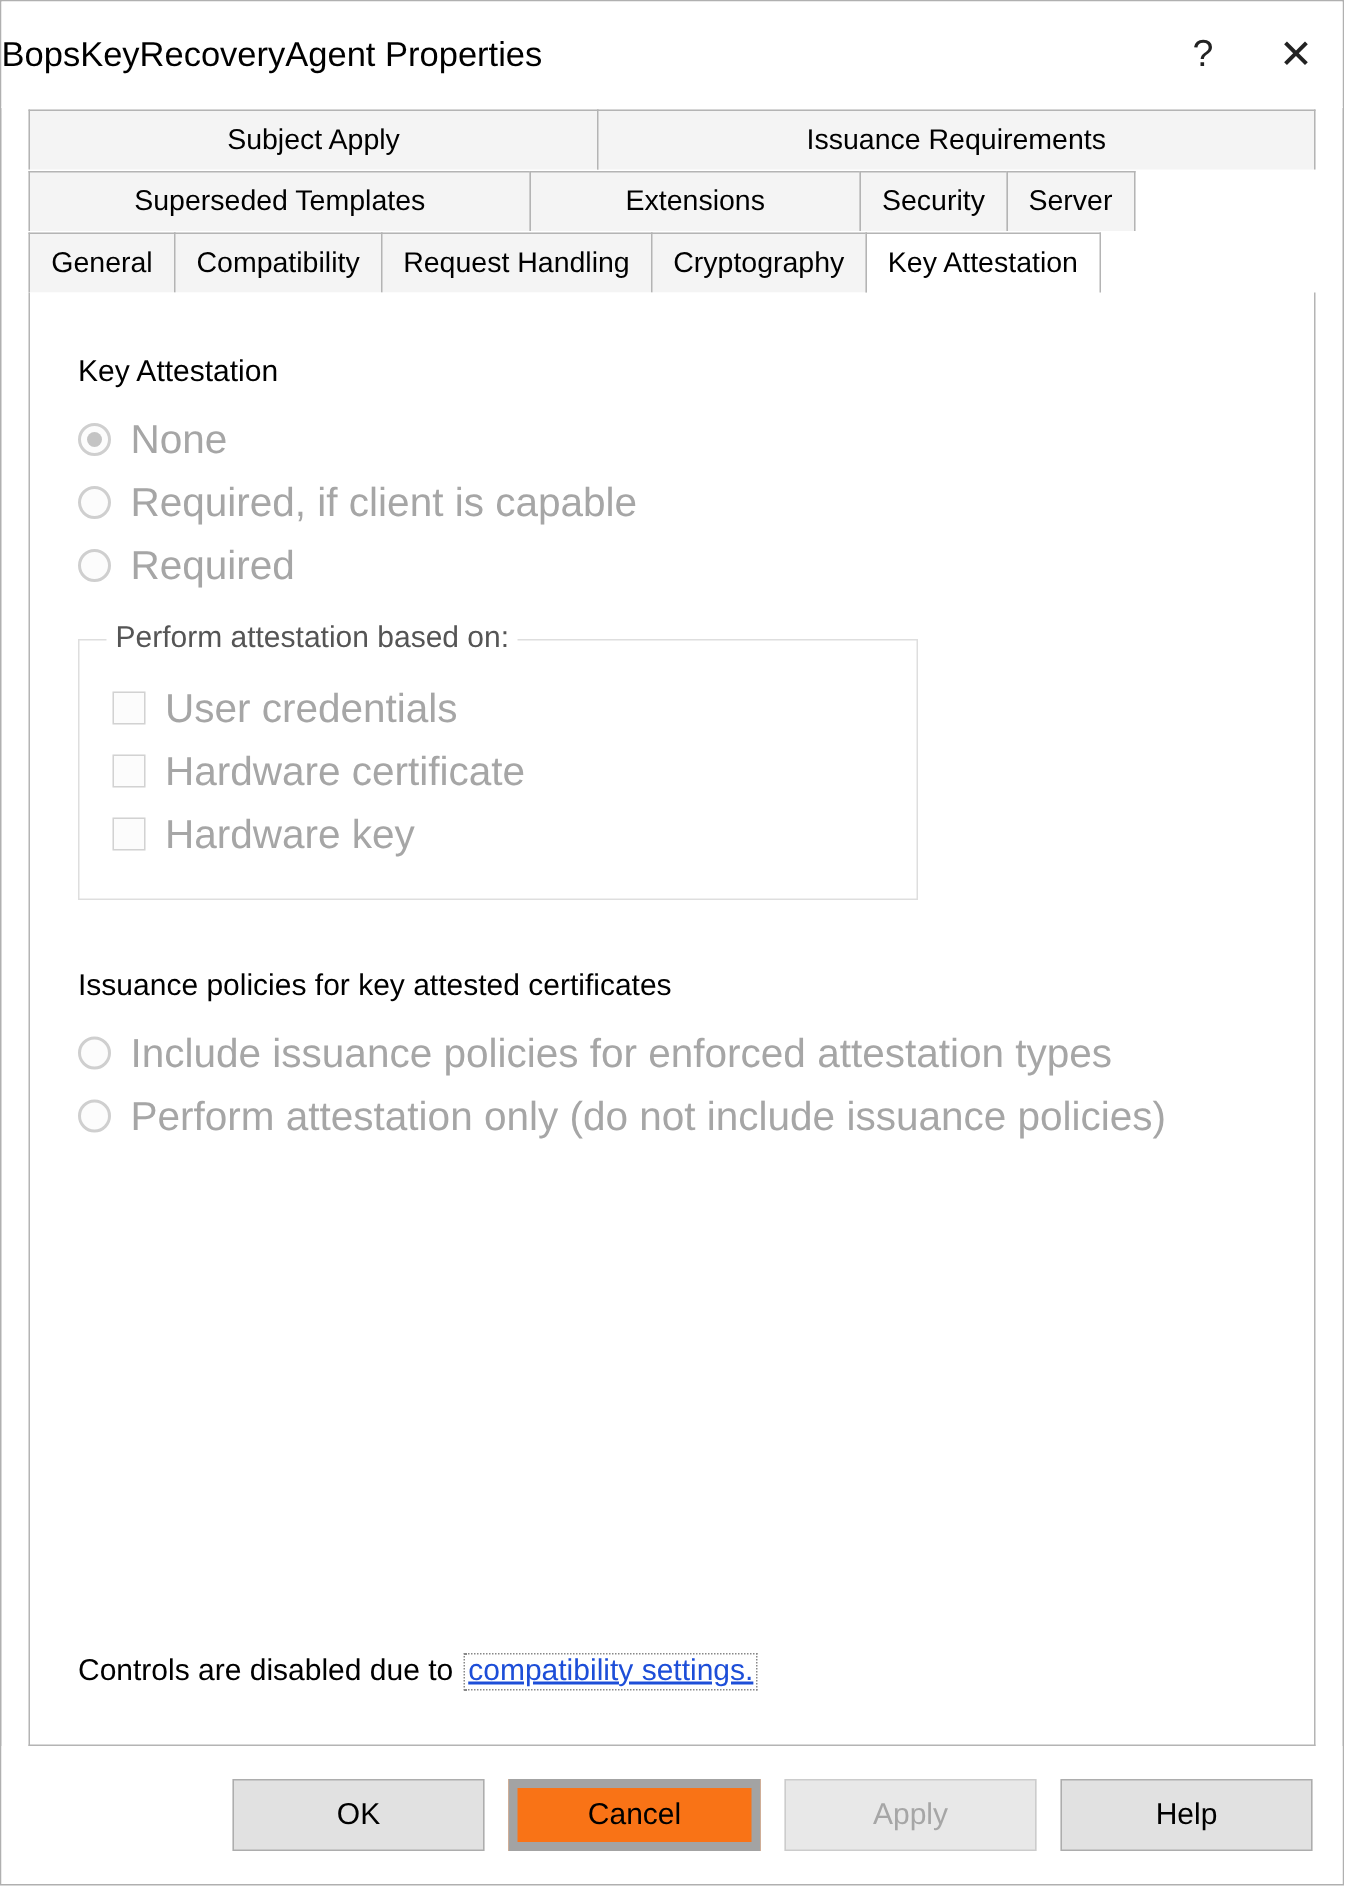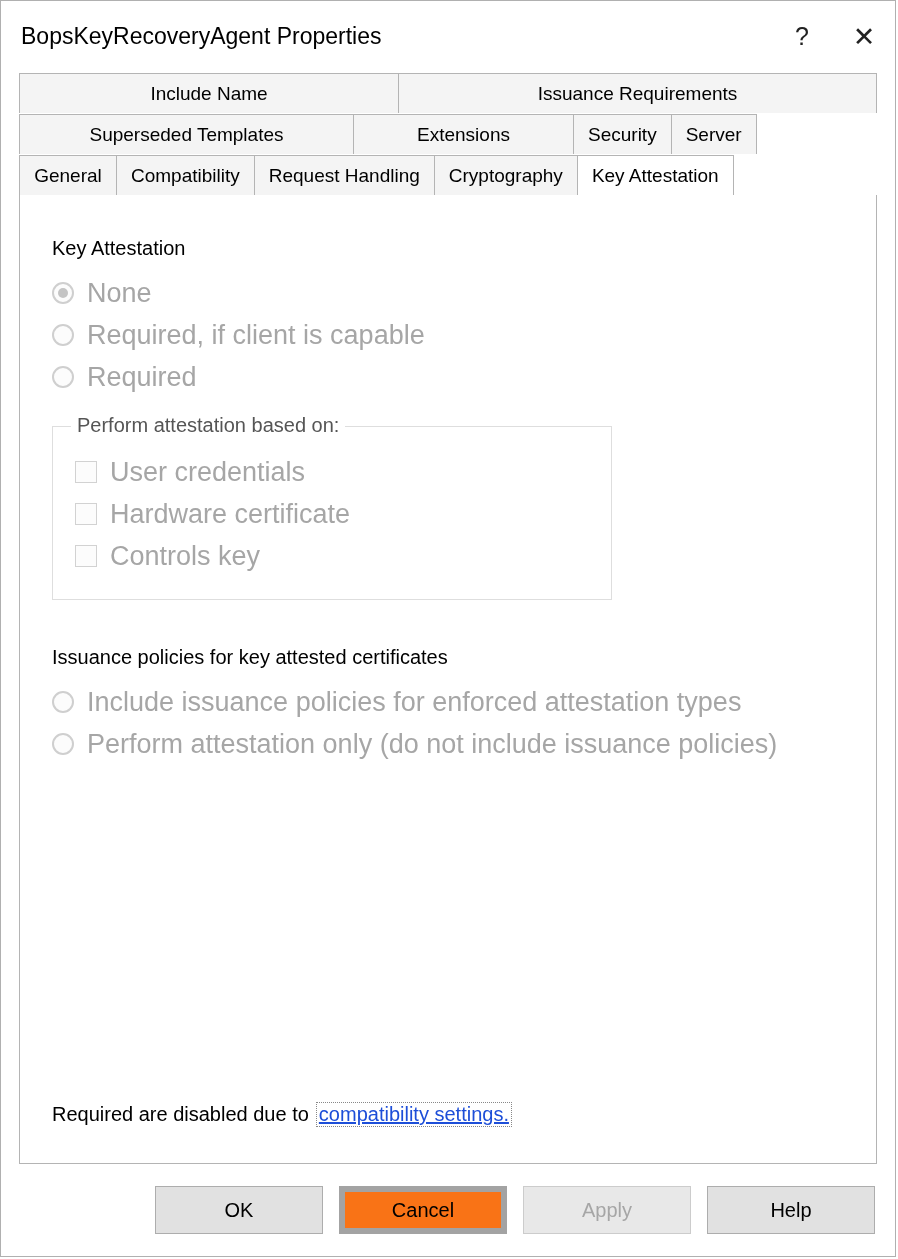--- a/index.html
+++ b/index.html
@@ -28,21 +28,20 @@
     height: 70px;
     flex: 0 0 70px;
     display: flex;
     align-items: center;
     background: #ffffff;
     border-bottom: 1px solid #ffffff;
   }
   .title-text {
     font-size: 23px;
     color: #000000;
-    padding-left: 20px;
     flex: 1 1 auto;
     white-space: nowrap;
   }
   .title-btn {
     width: 62px;
     height: 56px;
     display: flex;
     align-items: center;
     justify-content: center;
     color: #222;
@@ -242,21 +241,21 @@
       <span class="help-glyph">?</span>
     </div>
     <div class="title-btn">
       <span class="close-glyph">✕</span>
     </div>
   </div>
 
   <div class="tabs-area">
     <div class="tab-row row1">
       <div class="tab">
-        <span>Include Name</span>
+        <span>Subject Apply</span>
       </div>
       <div class="tab">
         <span>Issuance Requirements</span>
       </div>
     </div>
     <div class="tab-row row2">
       <div class="tab">
         <span>Superseded Templates</span>
       </div>
       <div class="tab">
@@ -311,38 +310,38 @@
         <div class="check-row">
           <span class="checkbox"></span>
           <span class="lbl-disabled">User credentials</span>
         </div>
         <div class="check-row">
           <span class="checkbox"></span>
           <span class="lbl-disabled">Hardware certificate</span>
         </div>
         <div class="check-row">
           <span class="checkbox"></span>
-          <span class="lbl-disabled">Controls key</span>
+          <span class="lbl-disabled">Hardware key</span>
         </div>
       </div>
 
       <div class="section2">
         <div class="section-title">Issuance policies for key attested certificates</div>
         <div class="radio-row">
           <span class="radio"></span>
           <span class="lbl-disabled">Include issuance policies for enforced attestation types</span>
         </div>
         <div class="radio-row">
           <span class="radio"></span>
           <span class="lbl-disabled">Perform attestation only (do not include issuance policies)</span>
         </div>
       </div>
 
       <div class="footer-note">
-        <span>Required are disabled due to</span>
+        <span>Controls are disabled due to</span>
         <a class="link">compatibility settings.</a>
       </div>
 
     </div>
   </div>
 
   <div class="buttons">
     <div class="btn">
       <span>OK</span>
     </div>

